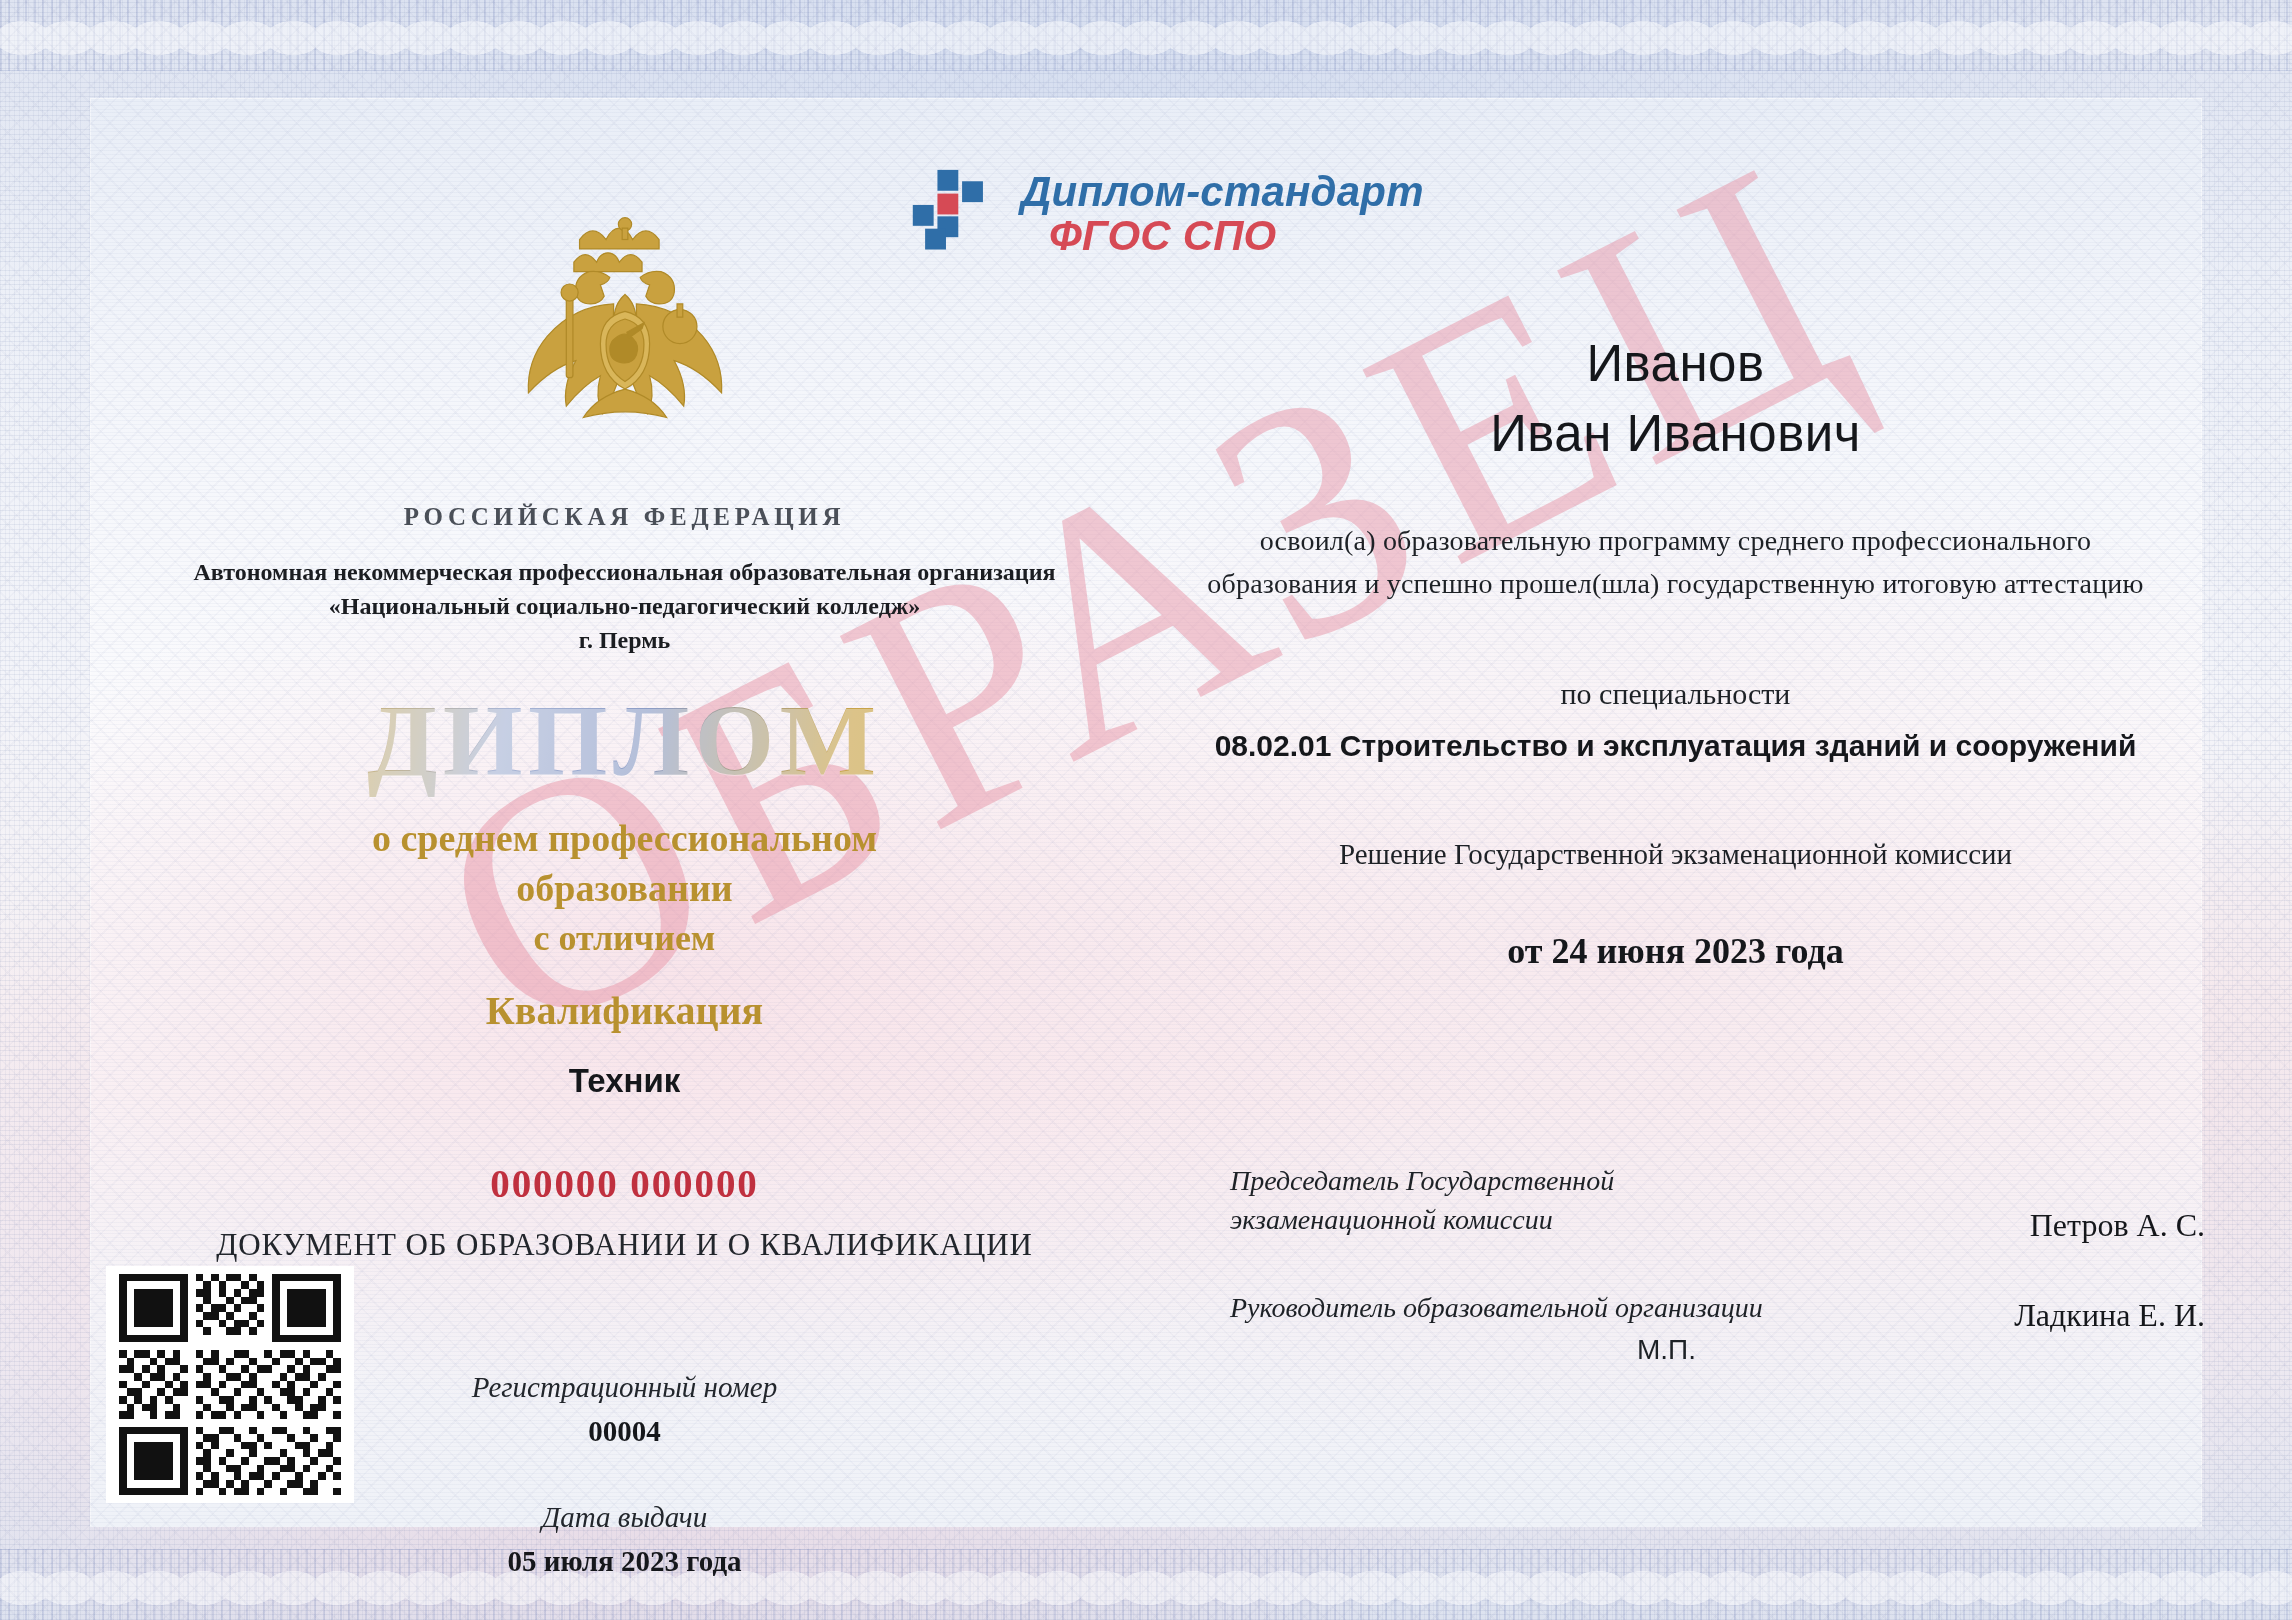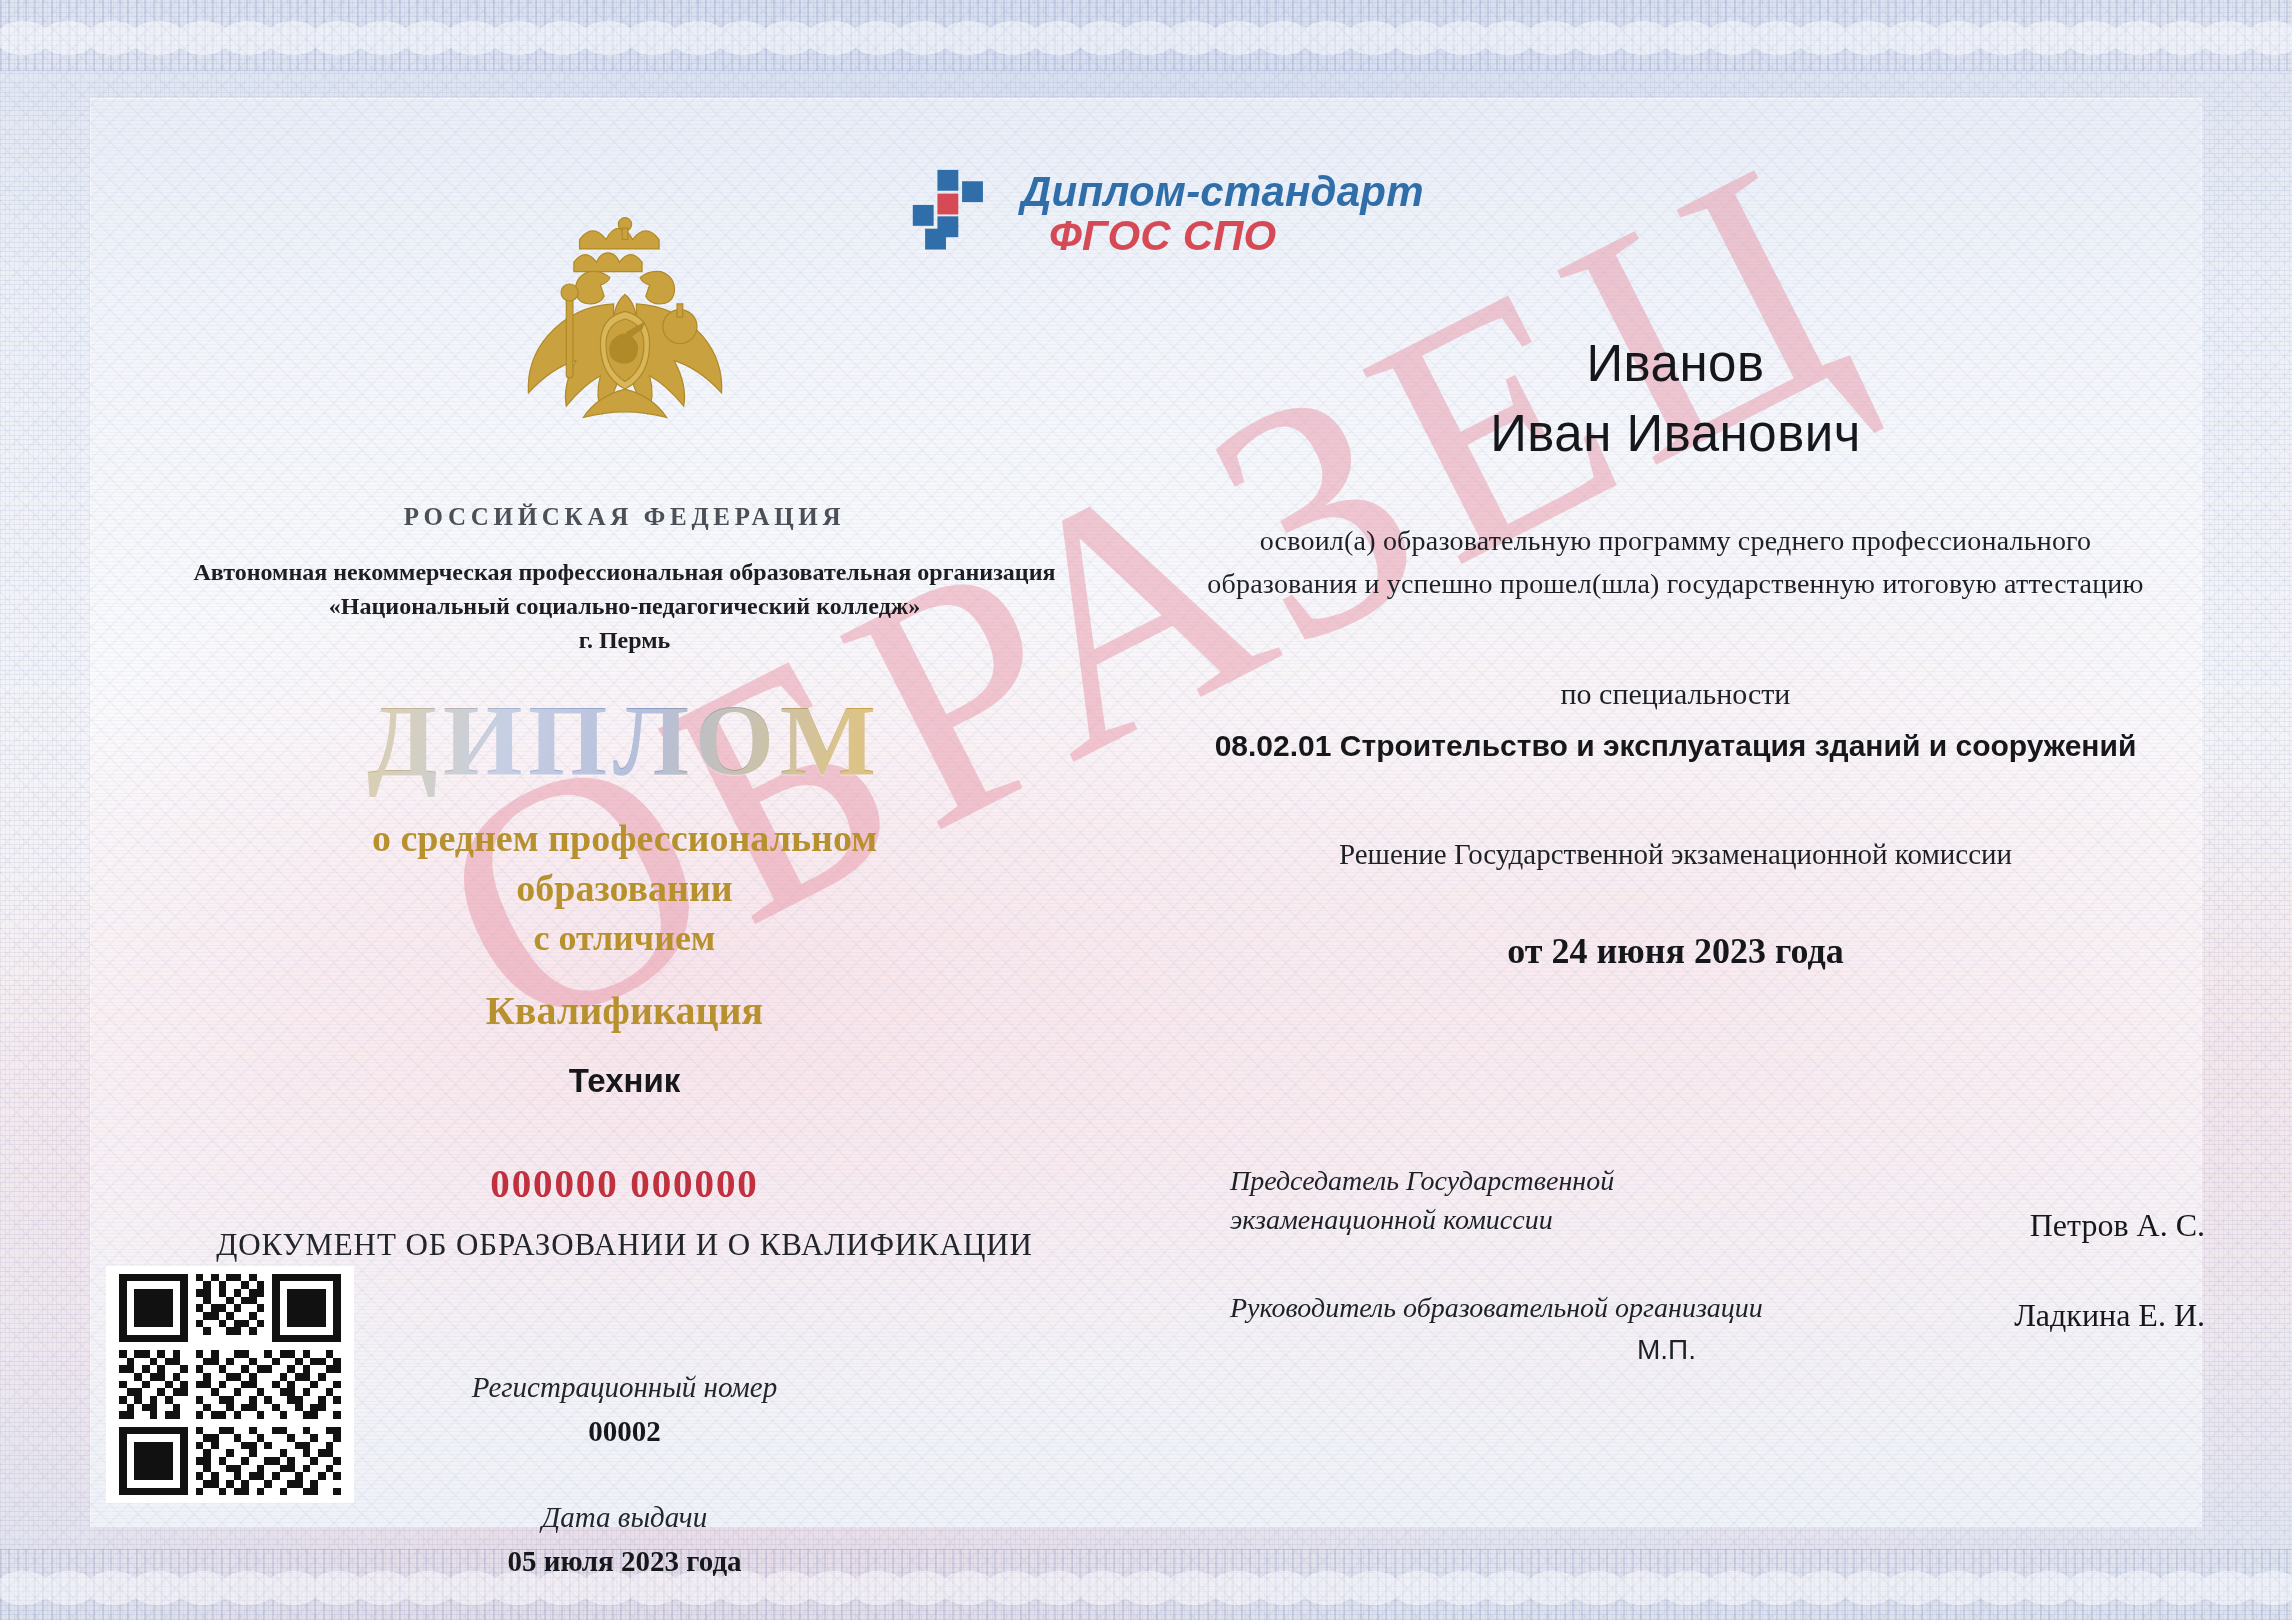--- a/index.html
+++ b/index.html
@@ -452,21 +452,21 @@
     </div>
     <div class="sub2">с отличием</div>
 
     <div class="qual-label">Квалификация</div>
     <div class="qual-value">Техник</div>
 
     <div class="series">000000 000000</div>
     <div class="doc-kind">ДОКУМЕНТ ОБ ОБРАЗОВАНИИ И О КВАЛИФИКАЦИИ</div>
 
     <div class="reg-label">Регистрационный номер</div>
-    <div class="reg-value">00002</div>
+    <div class="reg-value">00004</div>
 
     <div class="issue-label">Дата выдачи</div>
     <div class="issue-value">05 июля 2023 года</div>
   </div>
 
   <div class="qr">
     <svg width="248" height="237" viewBox="0 0 62 62" xmlns="http://www.w3.org/2000/svg" shape-rendering="crispEdges">
       <rect width="62" height="62" fill="#ffffff"></rect>
       <g fill="#111111">
         <path d="M2 2h18v18H2z"></path>

